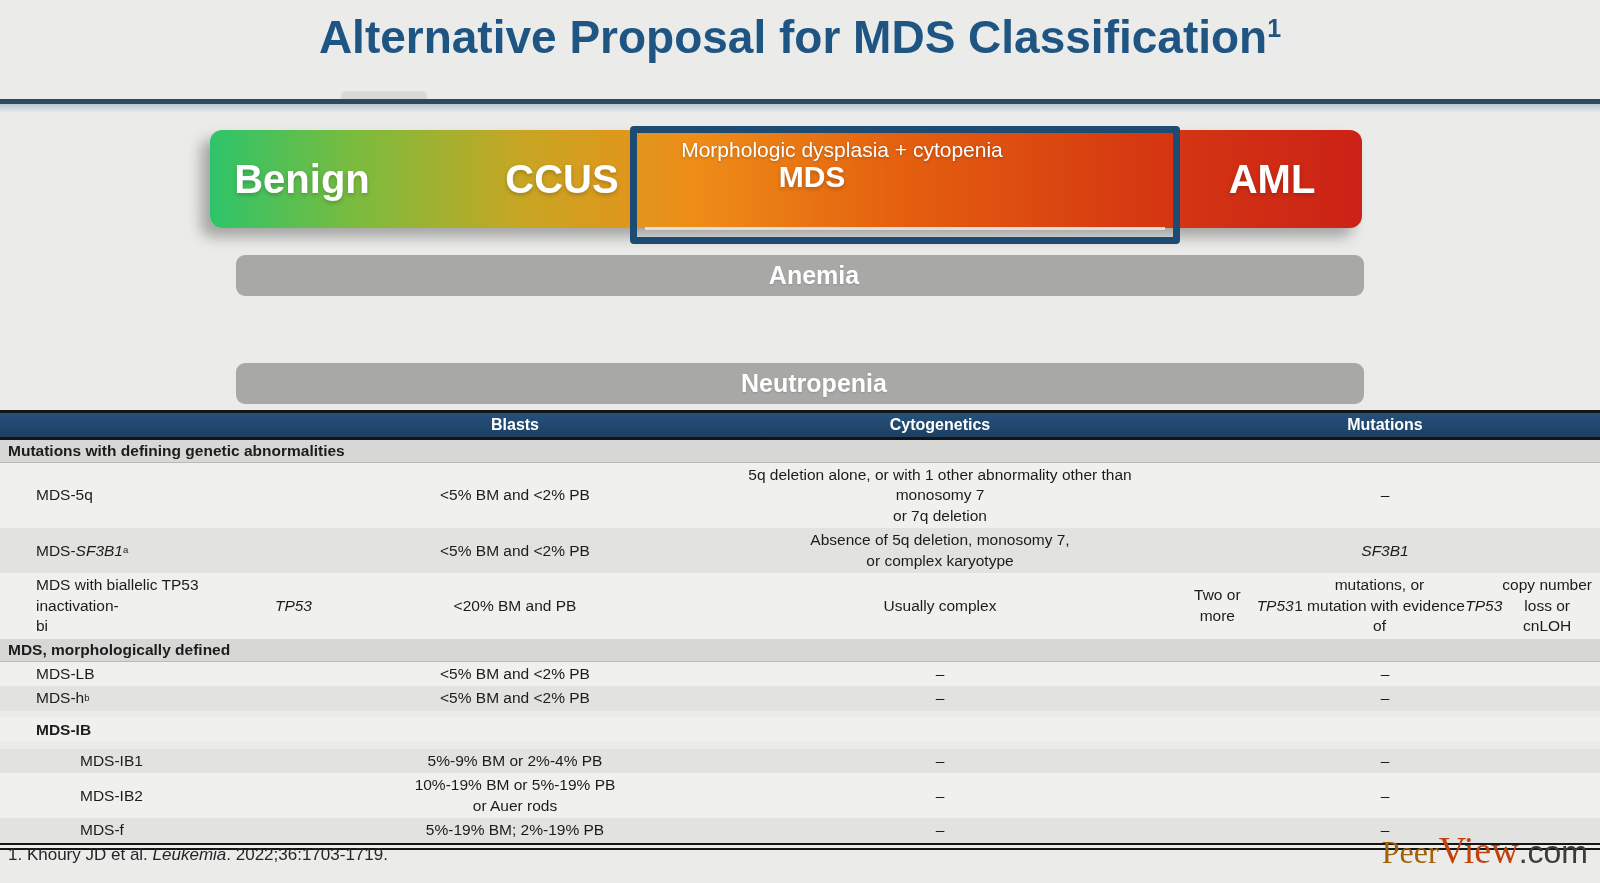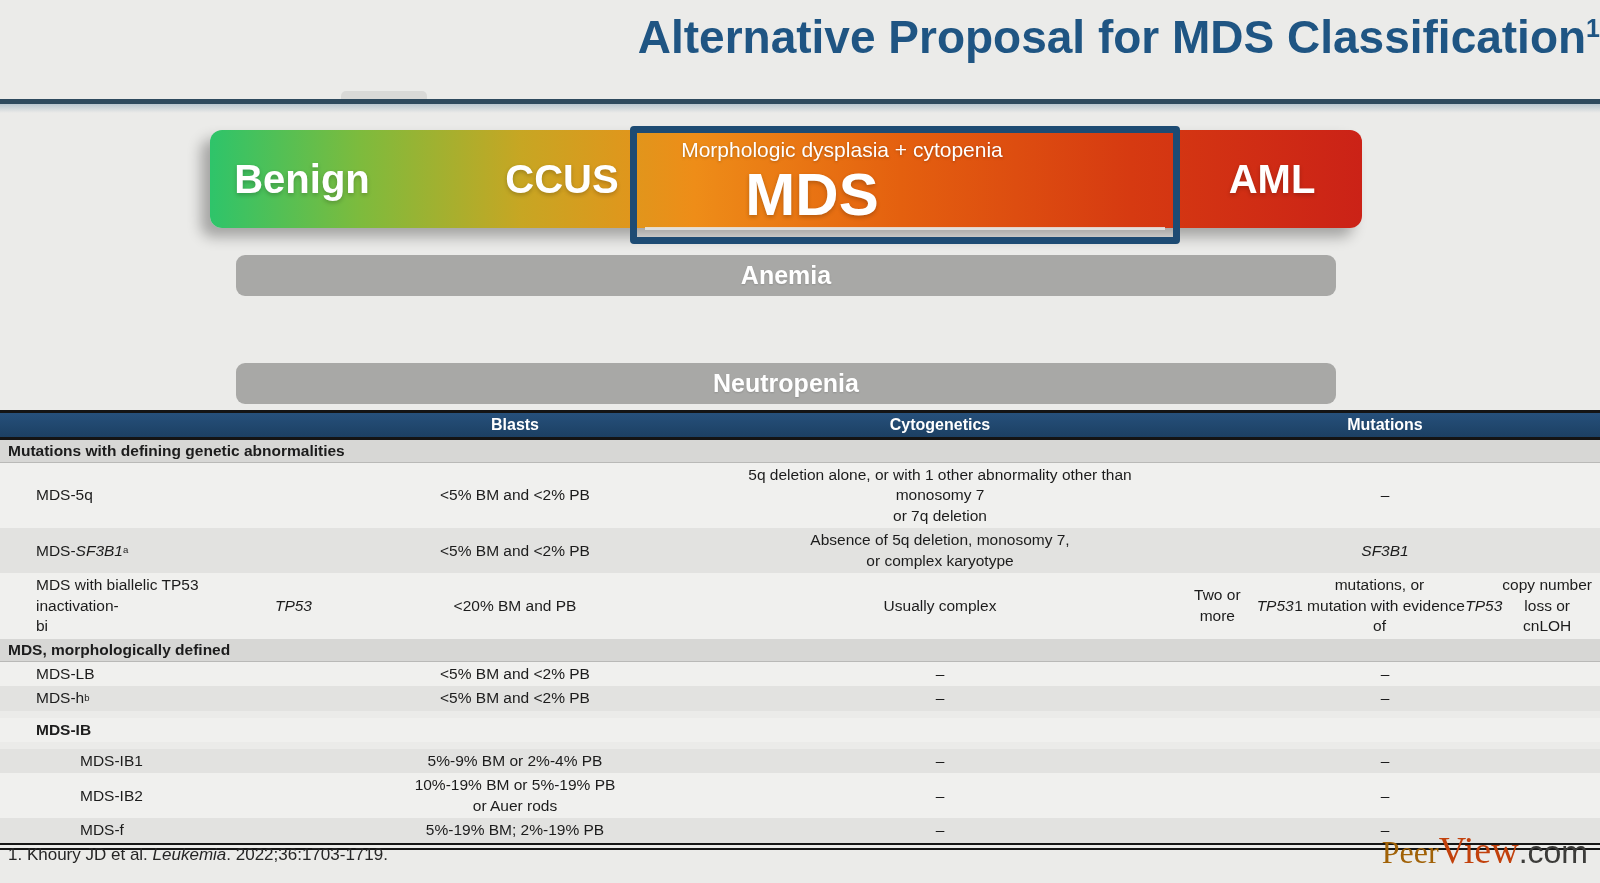--- a/index.html
+++ b/index.html
@@ -5,21 +5,21 @@
   html,body { margin:0; padding:0; background:#d8d8d6; }
   .slide {
     position:relative; width:1600px; height:883px; margin:0 auto;
     background:#ebebe9; overflow:hidden;
     font-family:"Liberation Sans", sans-serif; color:#1c1c1c;
   }
 
   
   .title {
     position:absolute; top:10px; left:0; width:100%;
-    text-align:right; font-size:46px; font-weight:bold; color:#1f5583;
+    text-align:center; font-size:46px; font-weight:bold; color:#1f5583;
   }
   .title sup { font-size:25px; vertical-align:super; }
 
   
   .divider { position:absolute; top:99px; left:0; width:1600px; height:5px; background:#2e4a5e; }
   .divider-shade { position:absolute; top:104px; left:0; width:1600px; height:9px;
     background:linear-gradient(#b9c6cf, #ebebe9); }
   .hidden-tab { position:absolute; top:91px; left:341px; width:86px; height:8px;
     background:#d9d9d7; border-radius:5px 5px 0 0; }
 
@@ -31,41 +31,42 @@
     box-shadow:-9px 9px 14px rgba(0,0,0,.30);
   }
   .spec-label {
     position:absolute; transform:translateX(-50%);
     color:#fff; font-weight:bold; font-size:40px; white-space:nowrap;
     text-shadow:0 2px 4px rgba(0,0,0,.22);
   }
   .lbl-benign { left:92px;  top:27px; }
   .lbl-ccus   { left:352px; top:27px; }
   .lbl-aml    { left:1062px; top:27px; }
-  .lbl-mds    { left:602px; top:30px; font-size:60px; }
+  .lbl-mds    { left:602px; top:30px; font-size:30px; }
   .mds-caption {
     position:absolute; left:632px; top:8px; transform:translateX(-50%);
     color:#fff; font-size:21px; white-space:nowrap; text-shadow:0 1px 3px rgba(0,0,0,.25);
   }
   .mds-box {
     position:absolute; left:420px; top:-4px; width:550px; height:118px;
     border:7px solid #1d4b73; border-radius:4px; box-sizing:border-box;
   }
   .mds-box-underline {
     position:absolute; left:8px; right:8px; bottom:7px; height:3px;
     background:#e8e8e6; opacity:.85;
   }
 
   
   .cyto-bar {
     position:absolute; left:236px; width:1100px; height:41px;
     background:#a8a8a6; border-radius:9px;
     display:flex; align-items:center; justify-content:center;
     color:#fff; font-weight:bold; font-size:25px;
     text-shadow:0 1px 2px rgba(0,0,0,.15);
+    padding-left:28px;
   }
   .cyto-bar.b0 { top:255px; }
   .cyto-bar.b1 { top:309px; }
   .cyto-bar.b2 { top:363px; }
 
   
   .table-wrap { position:absolute; top:410px; left:0; width:1600px; }
   .thead {
     display:grid; grid-template-columns:320px 390px 460px 430px;
     background:linear-gradient(#26507b,#1c4063);

